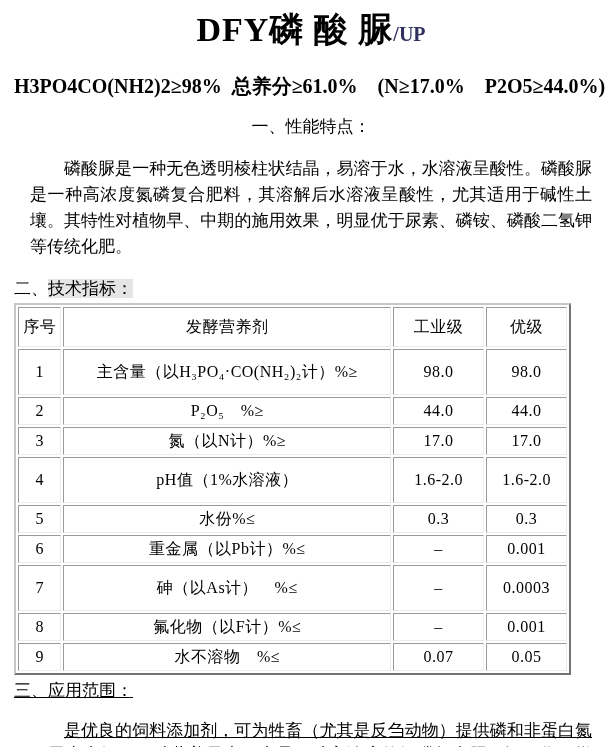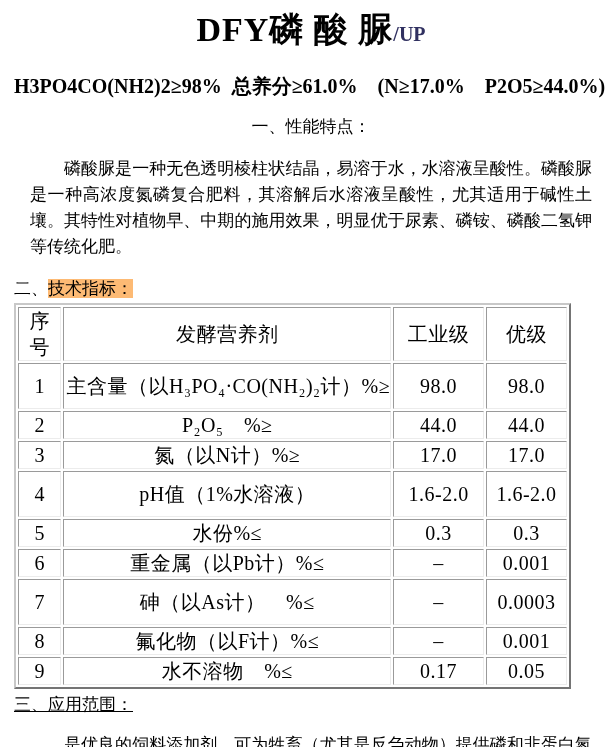--- a/index.html
+++ b/index.html
@@ -40,32 +40,32 @@
     font-weight: bold;
     white-space: pre;
   }
 
   
   .sec-heading { margin: 0; font-weight: normal; }
   .sec-heading.s1 { margin-top: 18px; text-align: center; }
   .sec-heading.s3 { margin-top: 4px; }
   .para { margin: 16px; text-indent: 2em; text-align: justify; }
   .bottom { line-height: 24px; text-decoration: underline; }
-  .hl { background: #fdba74; }
+  .hl { background: #e5e5e5; }
 
   
   table.spec {
     margin-top: 1px;
     width: 557px;
     border-collapse: separate;
     border-spacing: 2px;
     border: 2px outset #c8c8c8;
     background: #fff;
     table-layout: fixed;
-    font-size: 20px;
+    font-size: 16px;
   }
   table.spec th, table.spec td {
     padding: 0 2px;
     text-align: center;
     vertical-align: middle;
     font-weight: normal;
     overflow: hidden;
     border-top: 1px solid #9a9a9a;
     border-left: 1px solid #9a9a9a;
     border-bottom: 1px solid #ececec;
@@ -151,21 +151,21 @@
   </tr>
   <tr class="short">
     <td>8</td>
     <td class="name-cell">氟化物（以F计）%≤</td>
     <td>–</td>
     <td>0.001</td>
   </tr>
   <tr class="short">
     <td>9</td>
     <td class="name-cell">水不溶物　%≤</td>
-    <td>0.17</td>
+    <td>0.07</td>
     <td>0.05</td>
   </tr>
 </tbody>
   </table>
 
 <div class="sec-heading s3 bottom">三、应用范围：</div>
 <p class="para bottom">是优良的饲料添加剂，可为牲畜（尤其是反刍动物）提供磷和非蛋白氮（尿素态氮）两种营养元素。也是一种高浓度的氮磷复合肥，还可作阻燃剂、金属表面处理剂、发酵营养剂、清洗剂和净化磷酸用助剂。</p>
 
 <div class="sec-heading bottom">四、包装与贮存：</div>
 

